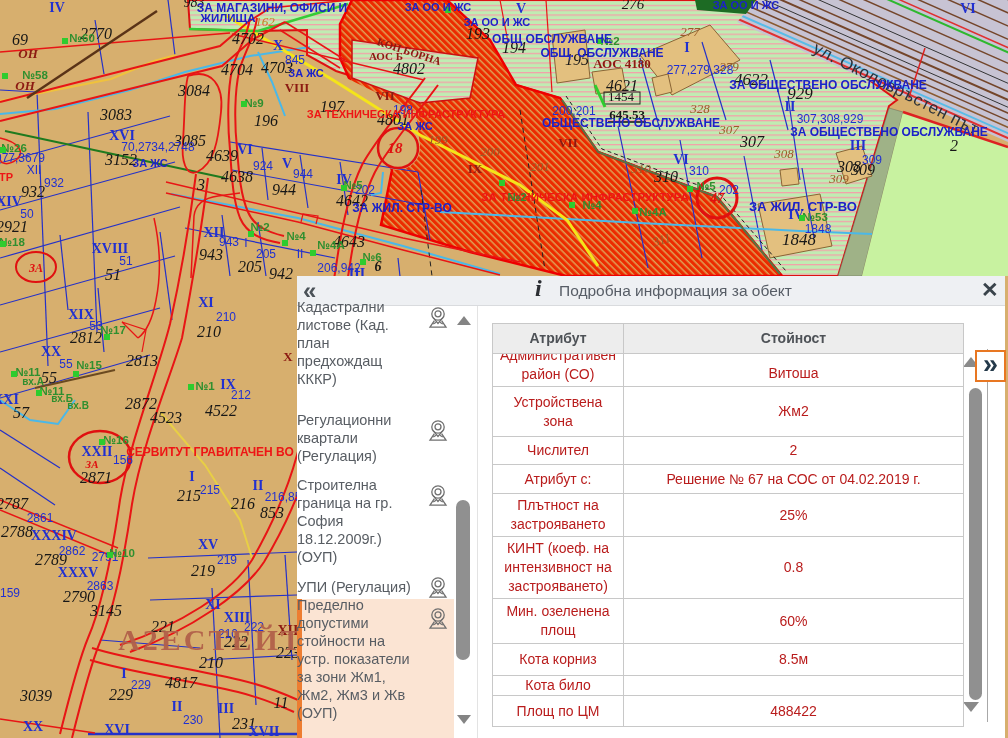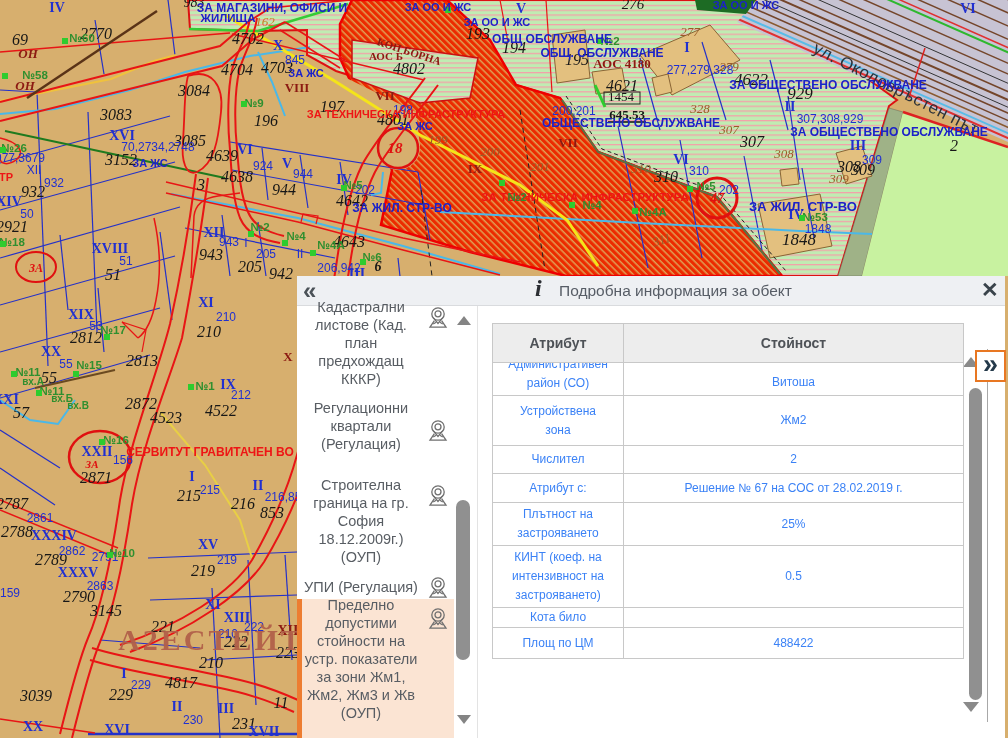--- a/index.html
+++ b/index.html
@@ -4,29 +4,29 @@
 <style>
 html,body{margin:0;padding:0;}
 #stage{position:relative;width:1008px;height:738px;overflow:hidden;font-family:"Liberation Sans",sans-serif;background:#d7af6e;}
 #map{position:absolute;left:0;top:0;}
 #panel{position:absolute;left:297px;top:276px;width:708px;height:462px;background:#fff;z-index:5;}
 #phead{position:absolute;left:0;top:0;width:100%;height:30px;background:#eef0f3;border-bottom:1px solid #d9dbde;box-sizing:border-box;}
 .chev{position:absolute;left:6px;top:1px;font-size:24px;color:#4b5258;font-weight:bold;}
 .iico{position:absolute;left:238px;top:-1px;font-family:"Liberation Serif",serif;font-style:italic;font-weight:bold;font-size:24px;color:#2b2e33;}
 .ptitle{position:absolute;left:262px;top:6px;font-size:15.5px;color:#575d66;text-align:center;}
 .pclose{position:absolute;left:684px;top:2px;font-size:21px;color:#39434b;font-weight:bold;}
-.sitem{position:absolute;left:0;width:128px;text-align:center;font-size:14.5px;line-height:18px;color:#585d63;z-index:1;}
+.sitem{position:absolute;left:0;width:128px;font-size:14.5px;line-height:18px;color:#585d63;z-index:1;}
 #peach{position:absolute;left:0;top:323px;width:157px;height:139px;background:#fbe4d3;border-left:5px solid #ed7d31;box-sizing:border-box;}
 .pin{position:absolute;z-index:2;}
 .vsep{position:absolute;background:#e3e3e3;width:1px;}
 .tri{position:absolute;width:0;height:0;}
 .thumb{position:absolute;background:#909090;border-radius:7px;}
 #tblwrap{position:absolute;left:195px;top:47px;}
 table{border-collapse:collapse;table-layout:fixed;}
-td,th{border:1px solid #c8c8c8;font-size:12px;color:#3b82f6;text-align:center;padding:0;line-height:19px;overflow:hidden;}
+td,th{border:1px solid #c8c8c8;font-size:14px;color:#b91c1c;text-align:center;padding:0;line-height:19px;overflow:hidden;}
 th{background:#ededed;color:#4e5257;font-size:14px;}
 #btn{position:absolute;left:678px;top:74px;width:31px;height:32px;background:#fff;border:2px solid #e87722;box-sizing:border-box;z-index:6;text-align:center;line-height:26px;font-size:27px;font-weight:bold;color:#24394a;line-height:25px;}
 </style>
 </head>
 <body>
 <div id="stage">
 <svg id="map" width="1008" height="738" viewBox="0 0 1008 738">
 <defs>
 <pattern id="rh" width="4.8" height="4.8" patternUnits="userSpaceOnUse" patternTransform="rotate(-45)">
           <rect width="4.8" height="4.8" fill="#dfa055"></rect>
@@ -463,21 +463,21 @@
 <text x="395" y="153" font-size="15">18</text>
 <text x="717" y="203" font-size="14">47</text>
 <text x="36" y="272" font-size="12">ЗА</text>
 <text x="92" y="468" font-size="11">ЗА</text>
 </g>
 </g>
 </svg>
 <div id="panel">
   <div id="peach"></div>
   <div class="sitem" style="top:22px">Кадастрални<br>листове (Кад.<br>план<br>предхождащ<br>КККР)</div>
-  <div class="sitem" style="top:123px">Регулационни<br>квартали<br>(Регулация)</div>
+  <div class="sitem" style="top:135px">Регулационни<br>квартали<br>(Регулация)</div>
   <div class="sitem" style="top:200px">Строителна<br>граница на гр.<br>София<br>18.12.2009г.)<br>(ОУП)</div>
   <div class="sitem" style="top:302px">УПИ (Регулация)</div>
   <div class="sitem" style="top:320px">Пределно<br>допустими<br>стойности на<br>устр. показатели<br>за зони Жм1,<br>Жм2, Жм3 и Жв<br>(ОУП)</div>
   <svg class="pin" style="left:131px;top:31px" width="20" height="22" viewBox="0 0 20 22">
         <g fill="none" stroke="#6f6f6f" stroke-width="1.3">
           <circle cx="10" cy="7" r="6.2"></circle>
           <circle cx="10" cy="6.8" r="3"></circle>
           <path d="M5.2,10.6 L10,16.5 L14.8,10.6"></path>
           <path d="M6.4,13.6 L2,20.2 L18,20.2 L13.6,13.6"></path>
           <path d="M5.2,17 L8.2,15.2 M11.8,15.2 L14.8,17"></path>
@@ -530,21 +530,21 @@
   <div class="tri" style="left:666px;top:426px;border-left:8px solid transparent;border-right:8px solid transparent;border-top:10px solid #8a8a8a"></div>
   <div class="thumb" style="left:672px;top:112px;width:13px;height:312px"></div>
   <div id="btn">»</div>
   <div id="tblwrap">
   <table>
     <colgroup>
             <col style="width:131px">
             <col style="width:340px">
           </colgroup>
     <tbody>
-            <tr style="height:39px">
+            <tr style="height:30px">
               <th>Атрибут</th>
               <th>Стойност</th>
             </tr>
     <tr style="height:33px">
               <td>
                 <div style="margin-top:-10px">Административен<br>район (СО)</div>
               </td>
               <td>
                 <div style="margin-top:-12px"><br>Витоша</div>
               </td>
@@ -552,29 +552,37 @@
     <tr style="height:50px">
               <td>Устройствена<br>зона</td>
               <td>Жм2</td>
             </tr>
     <tr style="height:28px">
               <td>Числител</td>
               <td>2</td>
             </tr>
     <tr style="height:29px">
               <td>Атрибут с:</td>
-              <td>Решение № 67 на СОС от 28.02.2019 г.</td>
+              <td>Решение № 67 на СОС от 04.02.2019 г.</td>
             </tr>
     <tr style="height:43px">
               <td>Плътност на<br>застрояването</td>
               <td>25%</td>
             </tr>
     <tr style="height:62px">
               <td>КИНТ (коеф. на<br>интензивност на<br>застрояването)</td>
-              <td>0.5</td>
+              <td>0.8</td>
+            </tr>
+    <tr style="height:45px">
+              <td>Мин. озеленена<br>площ</td>
+              <td>60%</td>
+            </tr>
+    <tr style="height:32px">
+              <td>Кота корниз</td>
+              <td>8.5м</td>
             </tr>
     <tr style="height:15px">
               <td>Кота било</td>
               <td></td>
             </tr>
     <tr style="height:31px">
               <td>Площ по ЦМ</td>
               <td>488422</td>
             </tr>
   </tbody>

